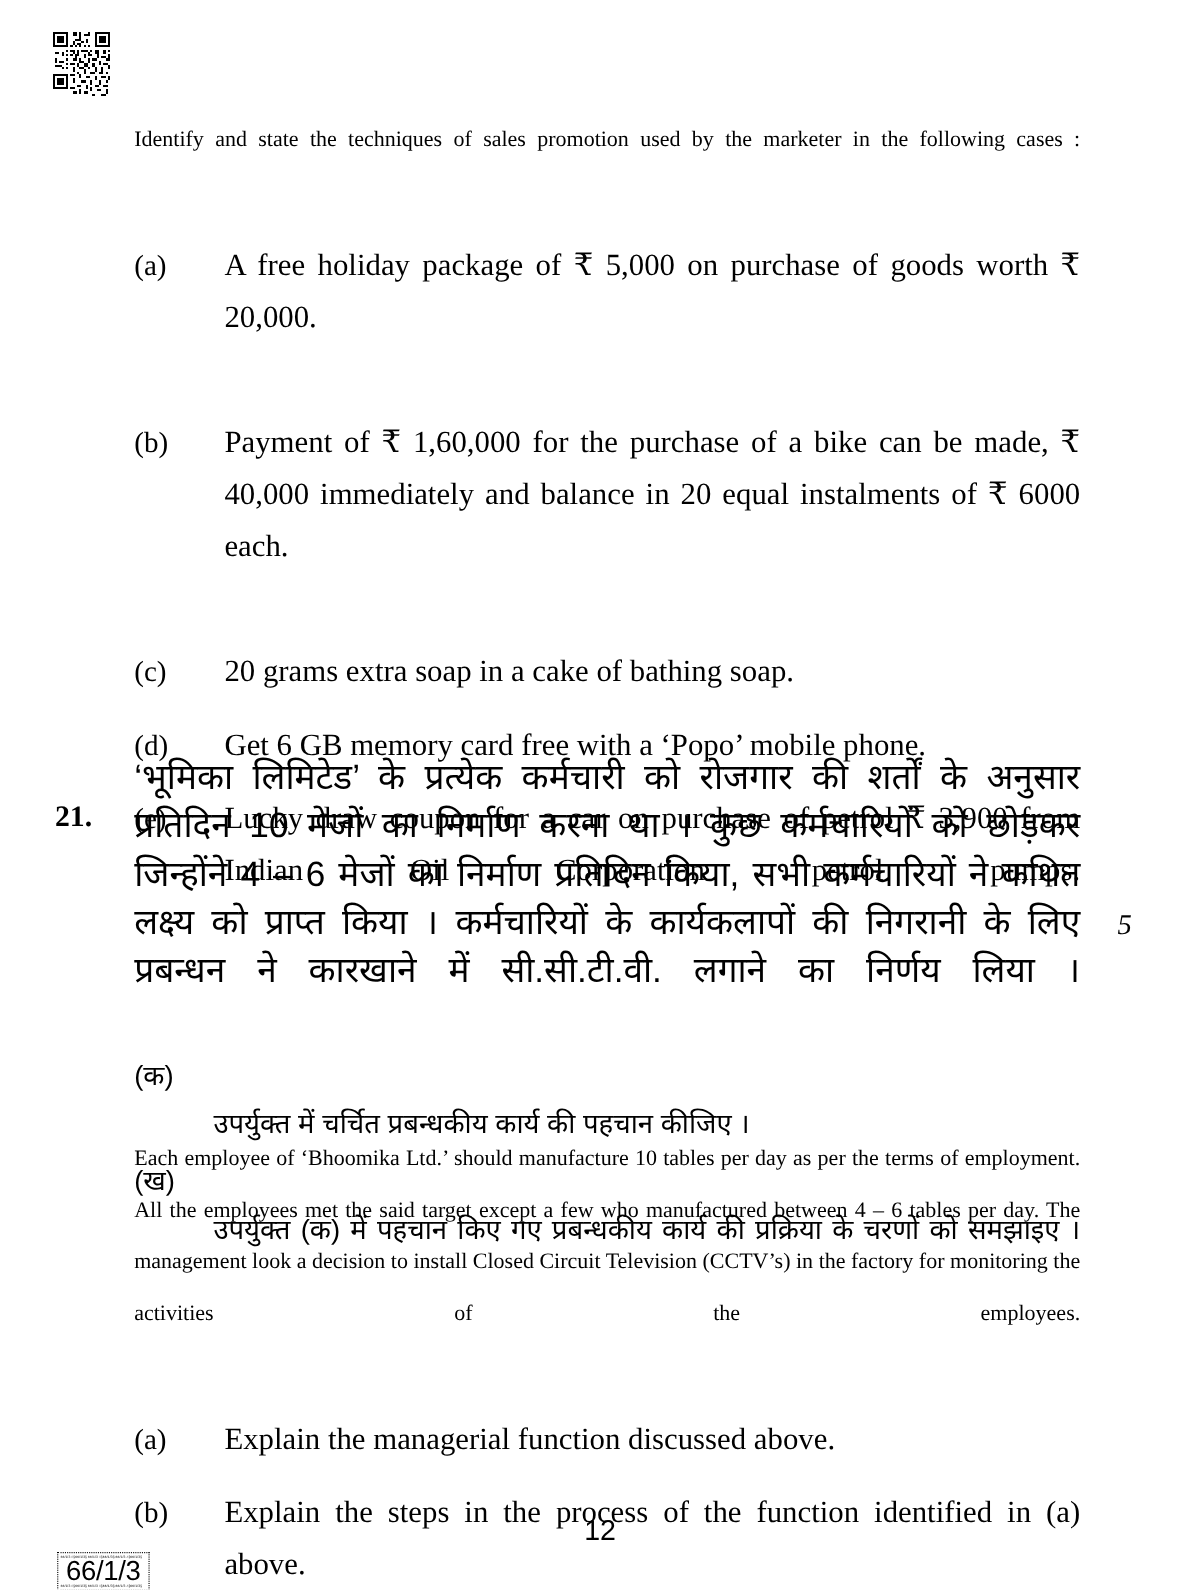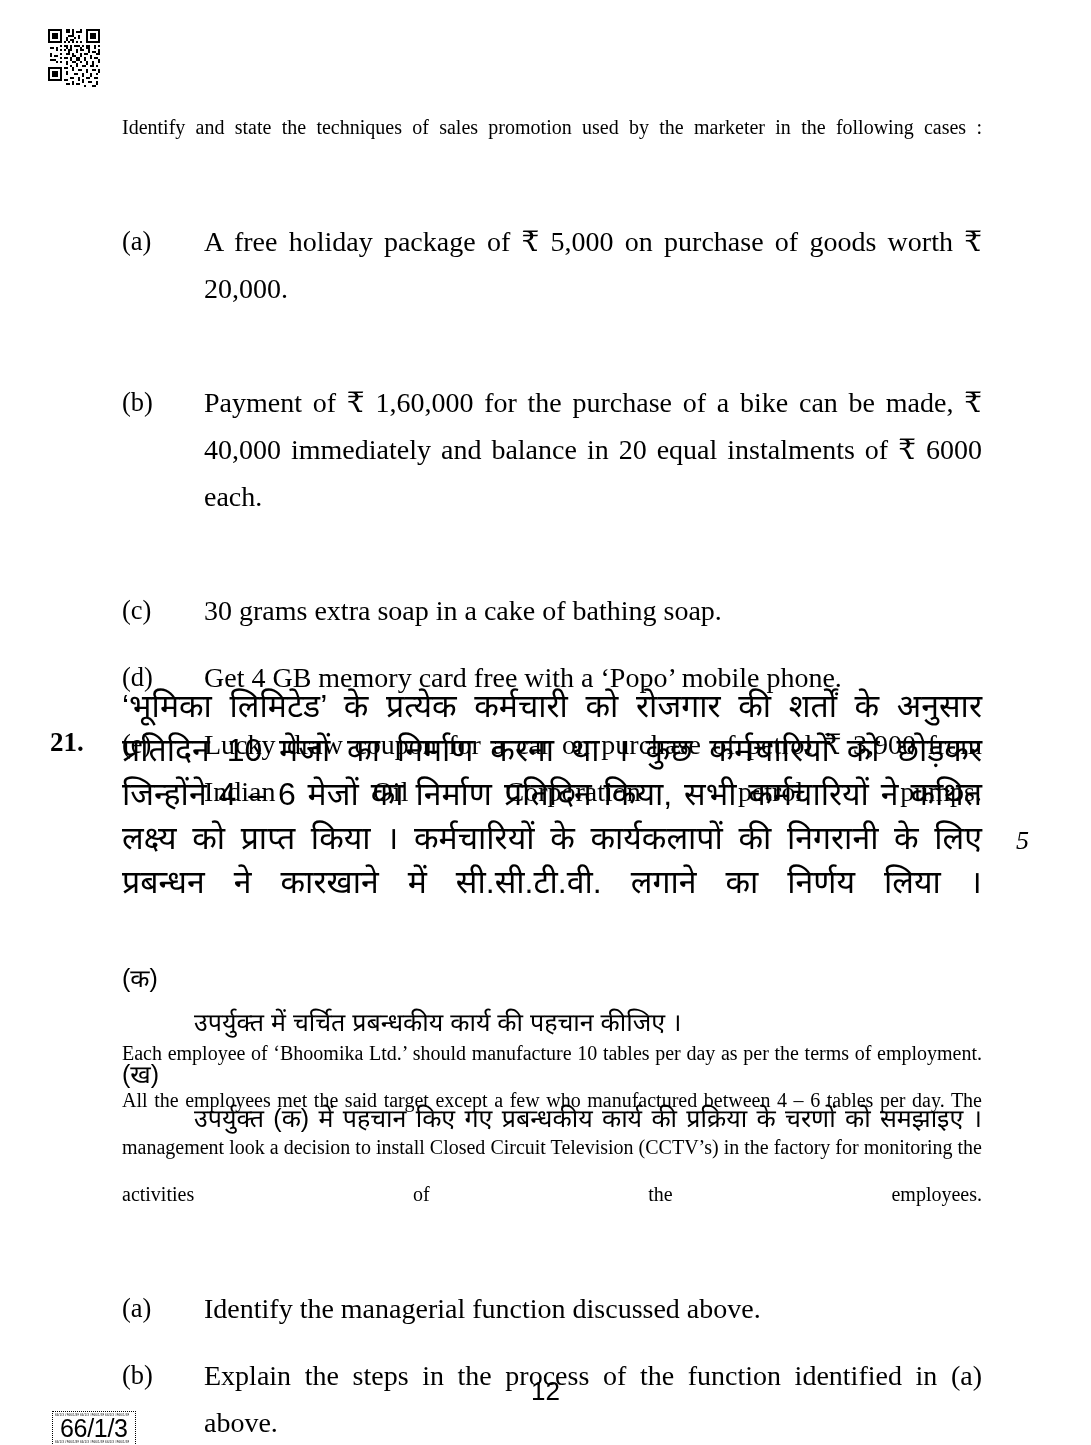--- a/index.html
+++ b/index.html
@@ -321,26 +321,26 @@
       <div class="body fulljust">A free holiday package of ₹ 5,000 on purchase of goods worth ₹ 20,000.</div>
     </div>
 
     <div class="row">
       <div class="marker">(b)</div>
       <div class="body fulljust">Payment of ₹ 1,60,000 for the purchase of a bike can be made, ₹ 40,000 immediately and balance in 20 equal instalments of ₹ 6000 each.</div>
     </div>
 
     <div class="row">
       <div class="marker">(c)</div>
-      <div class="body">30 grams extra soap in a cake of bathing soap.</div>
+      <div class="body">20 grams extra soap in a cake of bathing soap.</div>
     </div>
 
     <div class="row">
       <div class="marker">(d)</div>
-      <div class="body">Get 4 GB memory card free with a ‘Popo’ mobile phone.</div>
+      <div class="body">Get 6 GB memory card free with a ‘Popo’ mobile phone.</div>
     </div>
 
     <div class="row">
       <div class="marker">(e)</div>
       <div class="body fulljust">Lucky draw coupon for a car on purchase of petrol ₹ 3,900 from Indian Oil Corporation petrol pumps.</div>
     </div>
   </div>
 
   <div class="hindi-block">
     <div class="hindi-head">
@@ -359,21 +359,21 @@
     </div>
   </div>
 
   <div class="marks">5</div>
 
   <div class="eng-block">
     <p class="para last-justify">Each employee of ‘Bhoomika Ltd.’ should manufacture 10 tables per day as per the terms of employment. All the employees met the said target except a few who manufactured between 4 – 6 tables per day. The management look a decision to install Closed Circuit Television (CCTV’s) in the factory for monitoring the activities of the employees.</p>
 
     <div class="row">
       <div class="marker">(a)</div>
-      <div class="body">Identify the managerial function discussed above.</div>
+      <div class="body">Explain the managerial function discussed above.</div>
     </div>
 
     <div class="row">
       <div class="marker">(b)</div>
       <div class="body fulljust">Explain the steps in the process of the function identified in (a) above.</div>
     </div>
   </div>
 
   <div class="footer-code">
     <span class="microtext top">66/1/3 #§66/1/3§ 66/1/3 #§66/1/3§ 66/1/3 #§66/1/3§</span>

